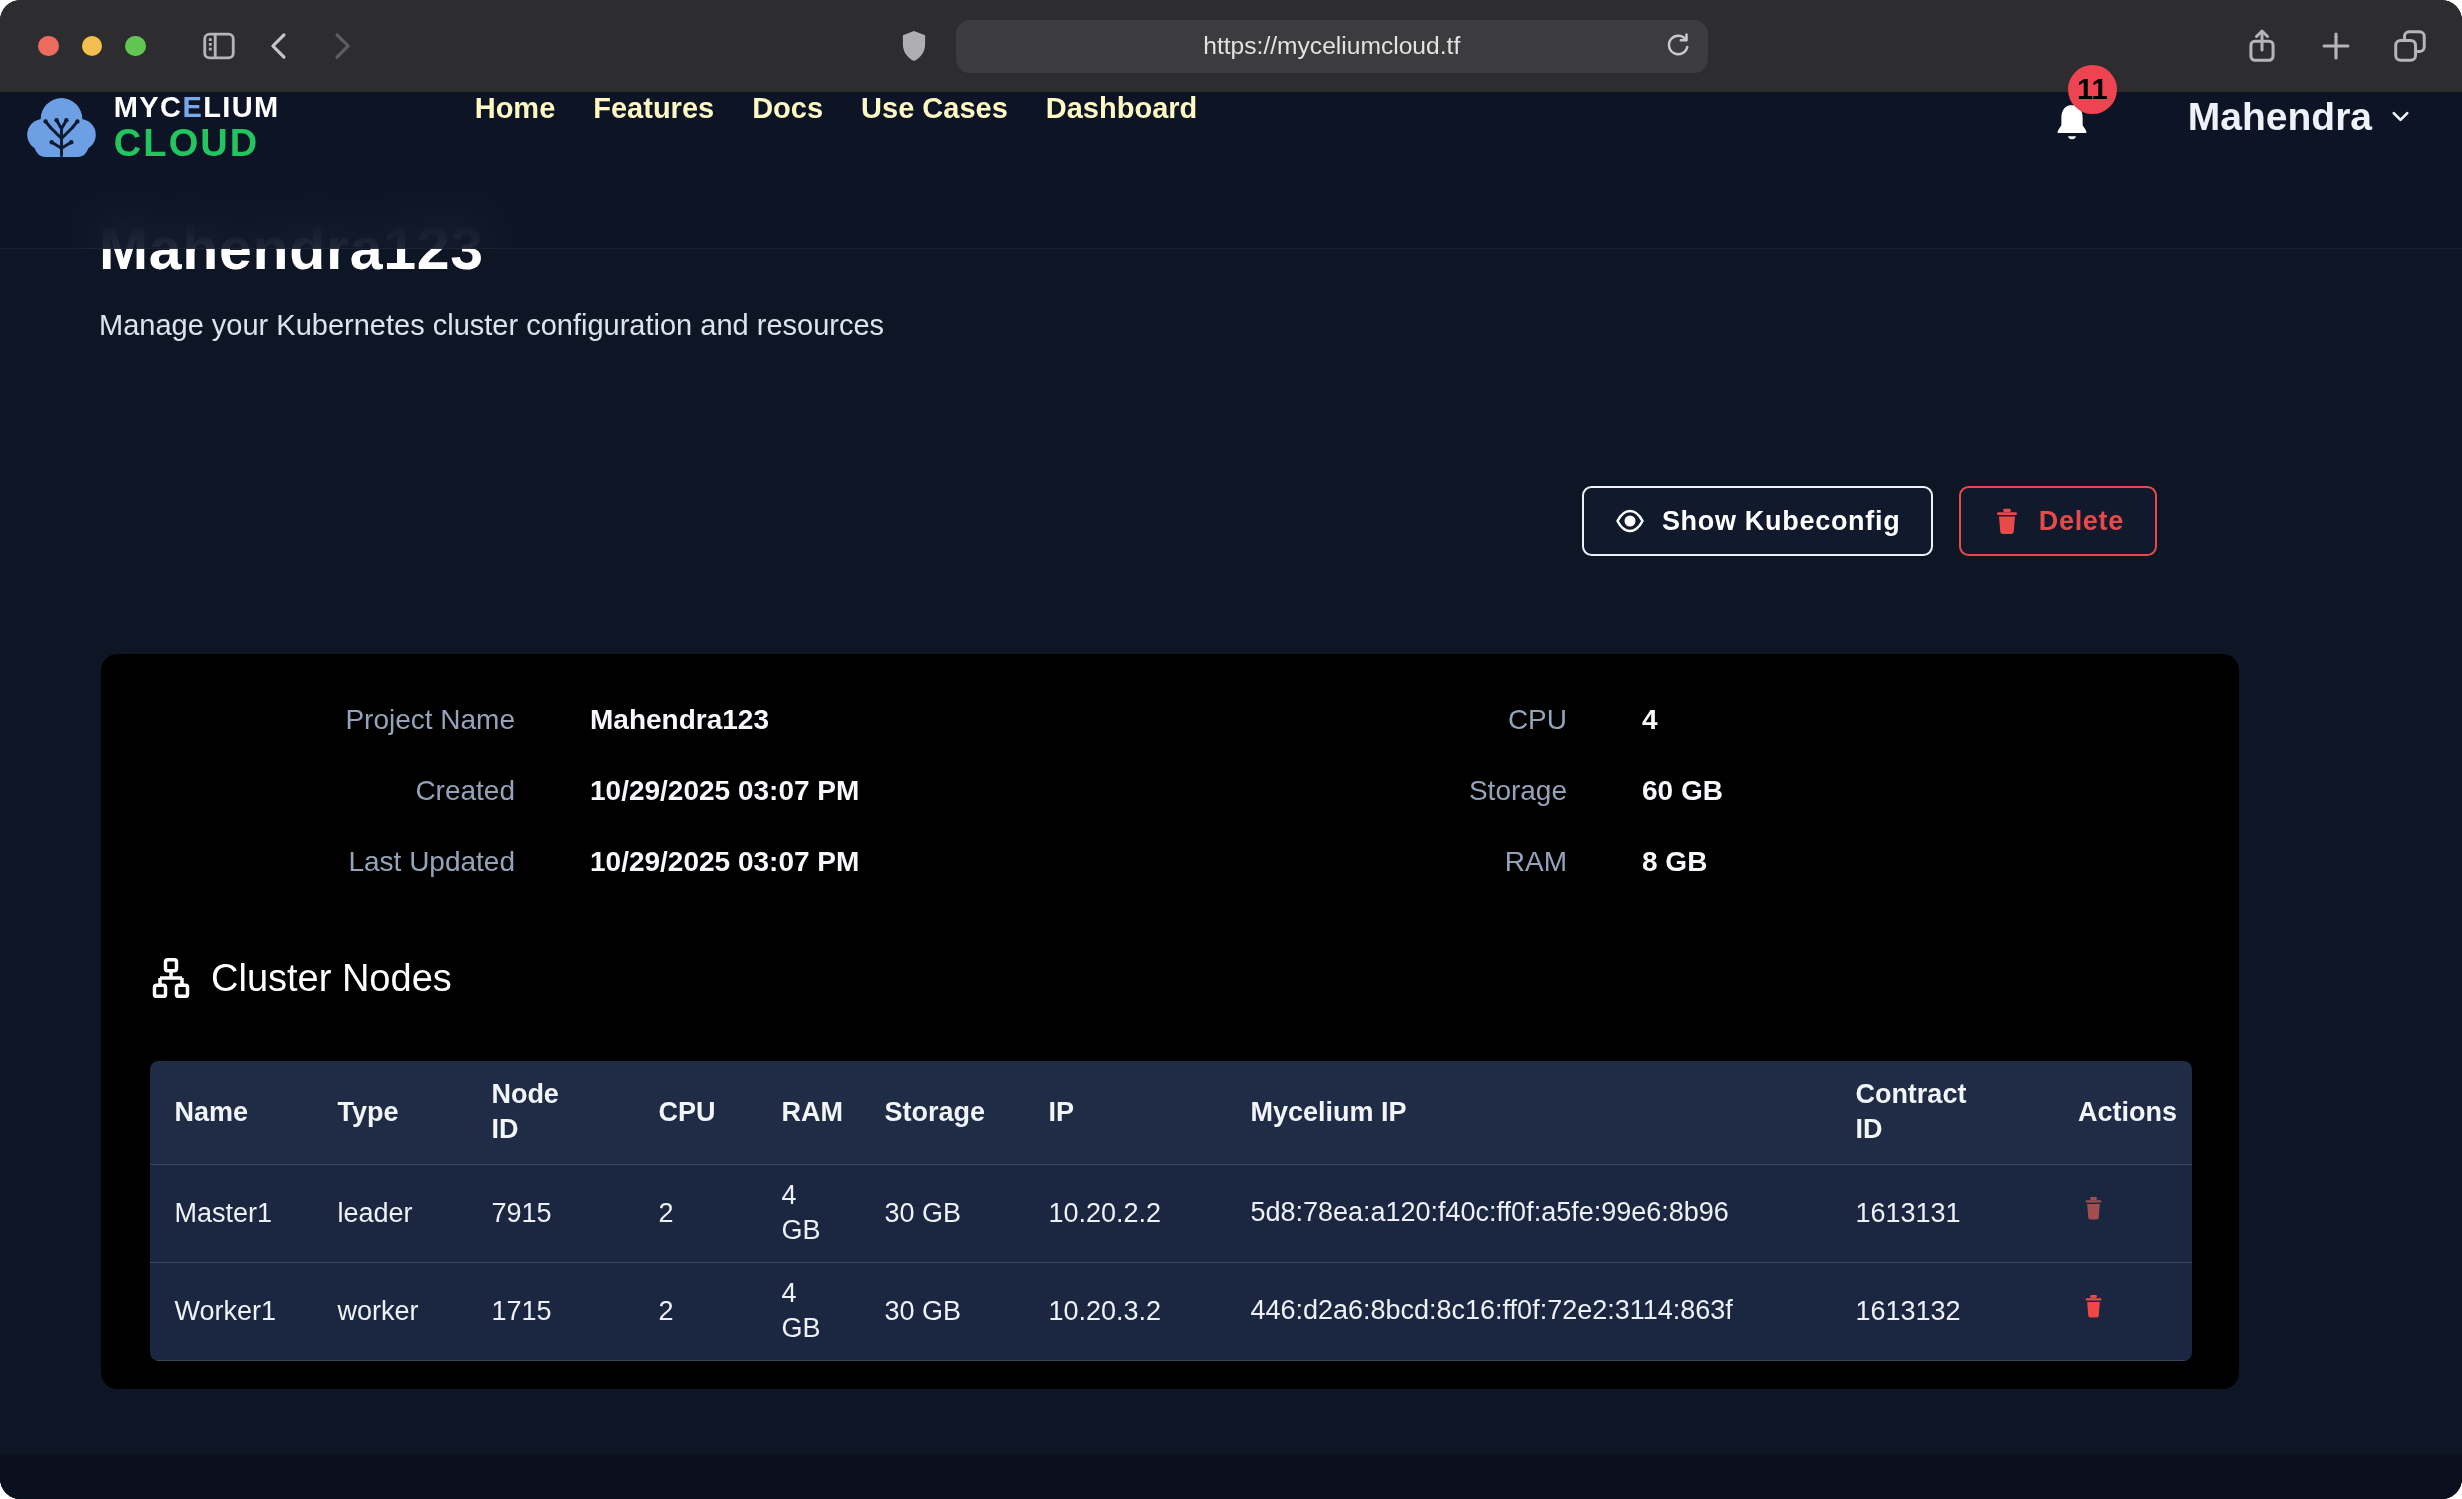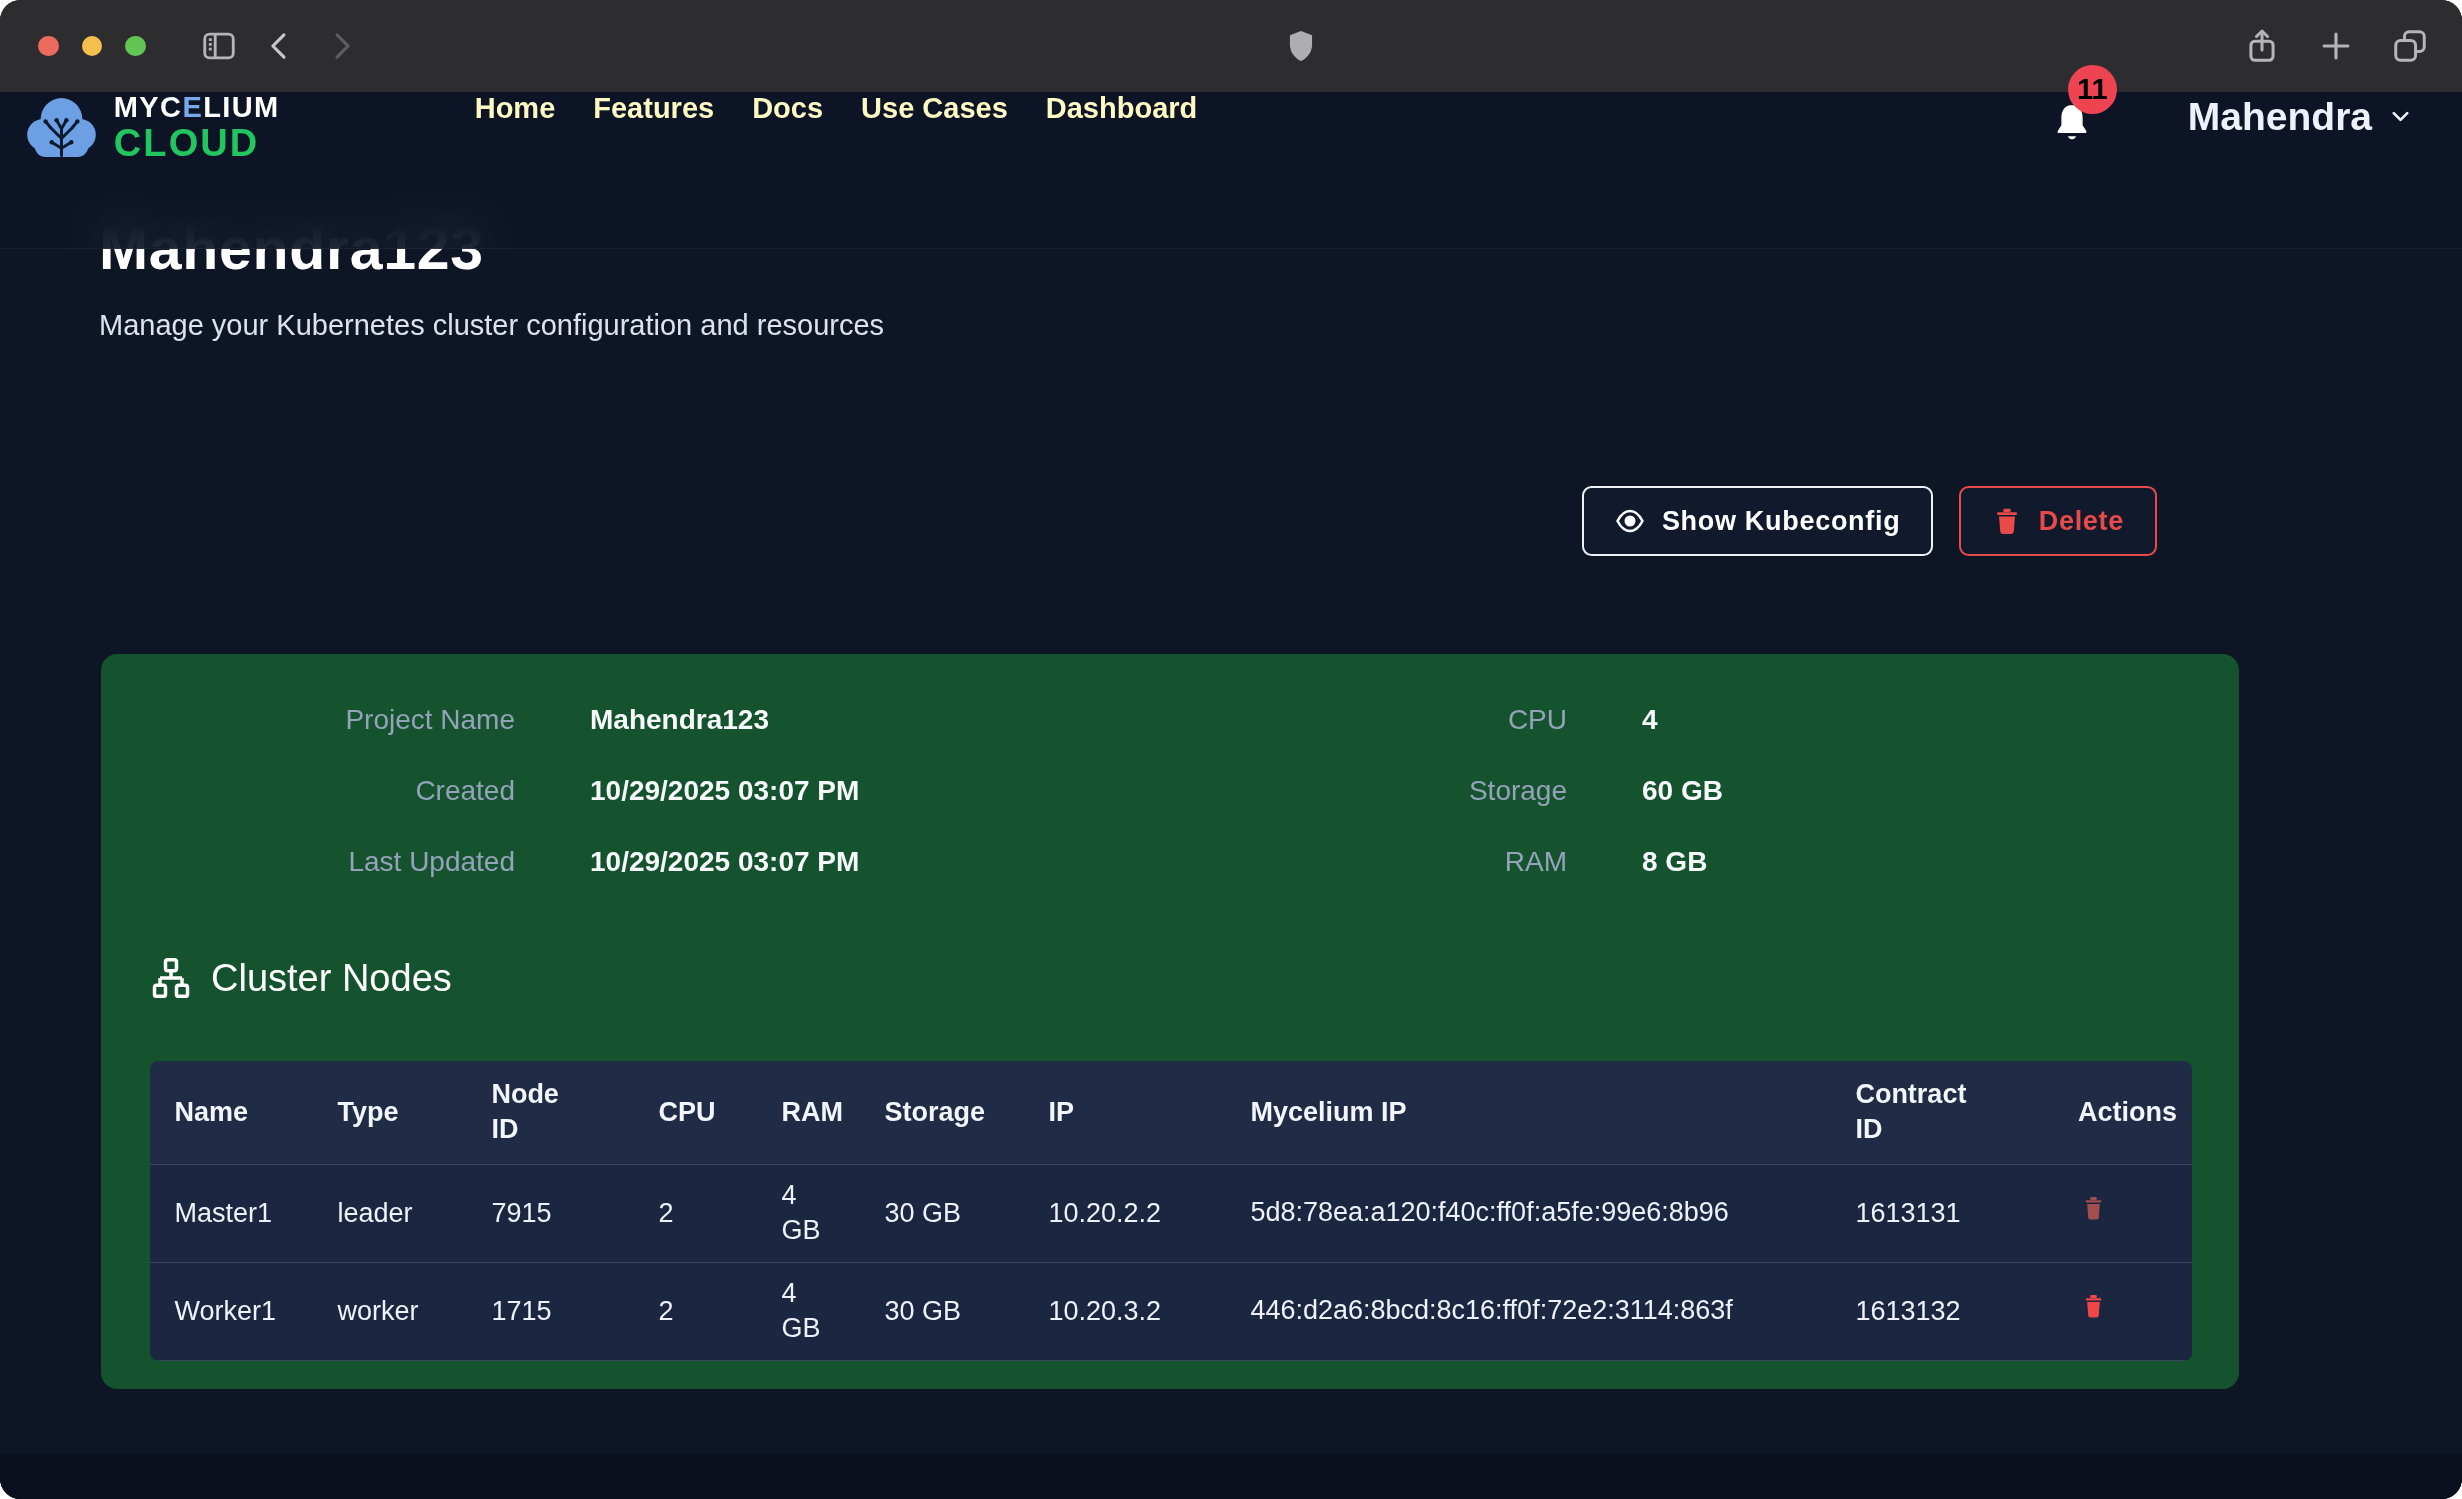--- a/index.html
+++ b/index.html
@@ -46,21 +46,21 @@
   .chevron-down{width:27px;height:27px;}
 
   
   .actions-row{position:absolute;top:394px;right:305px;display:flex;gap:26px;z-index:2;}
   .btn{display:flex;align-items:center;gap:16.4px;height:70px;padding:0 31px;border-radius:9.6px;background:#111a2d;
        border:2.1px solid #eef1f6;color:#ffffff;font-size:27px;font-weight:700;letter-spacing:0.7px;cursor:pointer;box-sizing:border-box;font-family:inherit;}
   .btn svg{width:30px;height:30px;}
   .btn-danger{border-color:#e84a4a;color:#e84a4a;}
 
   
-  .card{position:absolute;left:101px;top:562px;width:2138px;height:735px;background:#14532d;border-radius:16.4px;z-index:2;box-sizing:border-box;}
+  .card{position:absolute;left:101px;top:562px;width:2138px;height:735px;background:#000000;border-radius:16.4px;z-index:2;box-sizing:border-box;}
   .info-grid{display:grid;grid-template-columns:383px 519px 383px auto;column-gap:75px;grid-auto-rows:71px;align-items:center;padding:30px 0 0 31px;}
   .info-label{font-size:28px;color:#95a3ba;text-align:right;}
   .info-value{font-size:28px;color:#f6f8fb;font-weight:600;}
 
   .section-head{position:absolute;left:48px;top:302px;display:flex;align-items:center;gap:18px;}
   .section-head svg{width:44px;height:44px;}
   .section-title{font-size:38px;font-weight:400;color:#ffffff;text-align:center;}
 
   
   .nodes-table{position:absolute;left:49px;top:407px;width:2041px;border-collapse:collapse;table-layout:fixed;border-radius:8.2px;overflow:hidden;}
@@ -103,20 +103,27 @@
       </svg>
       <svg class="chrome-icon" viewBox="0 0 24 24" fill="none" stroke="#5e5e60" stroke-width="2" stroke-linecap="round" stroke-linejoin="round">
         <path d="M9.5 5 L16.5 12 L9.5 19"></path>
       </svg>
     </div>
 
     <div class="chrome-center">
       <svg class="chrome-icon" viewBox="0 0 24 24">
         <path d="M12 2.5 L19 5.2 v6 c0 5-3.4 8.6-7 10.3 C8.4 19.8 5 16.2 5 11.2 v-6 z" fill="#aeaeb0"></path>
       </svg>
+      <div class="url-pill">
+        <span class="url-text">https://myceliumcloud.tf</span>
+        <svg class="refresh-icon" viewBox="0 0 24 24" fill="none" stroke="#c9c9cb" stroke-width="2" stroke-linecap="round" stroke-linejoin="round">
+          <path d="M18.4 7.2 A7.4 7.4 0 1 0 19.4 12.8"></path>
+            <path d="M18.8 2.8 v4.6 h-4.6"></path>
+        </svg>
+      </div>
     </div>
 
     <div class="chrome-right">
       <svg class="chrome-icon" viewBox="0 0 24 24" fill="none" stroke="#b5b5b7" stroke-width="1.9" stroke-linecap="round" stroke-linejoin="round">
         <rect x="5" y="9" width="14" height="12" rx="2.5"></rect>
           <path d="M12 14.5 V3"></path>
           <path d="M8.5 6 L12 2.6 L15.5 6"></path>
       </svg>
       <svg class="chrome-icon" viewBox="0 0 24 24" fill="none" stroke="#b5b5b7" stroke-width="2" stroke-linecap="round">
         <path d="M12 4.5 v15 M4.5 12 h15"></path>

